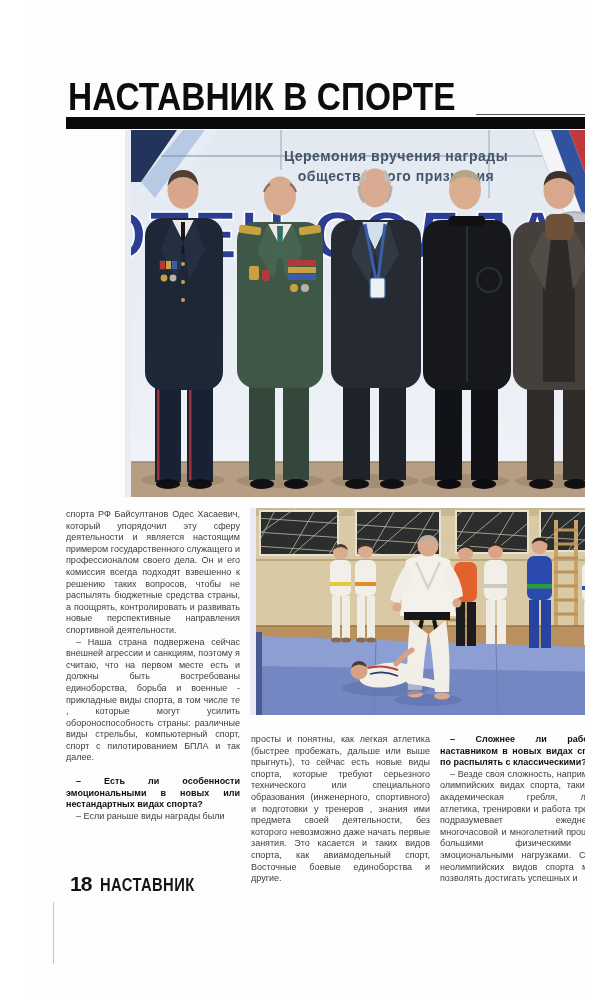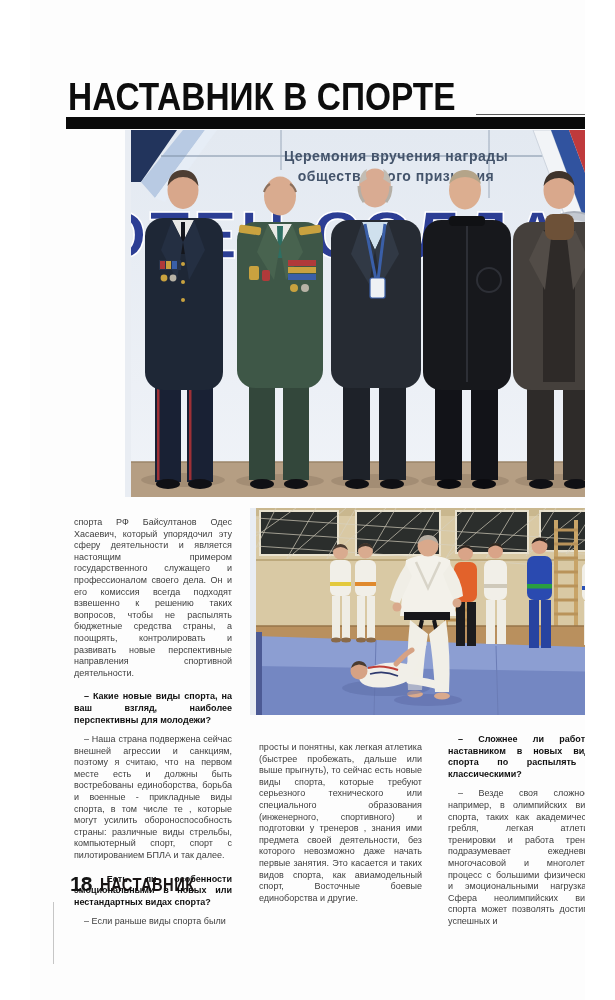--- a/index.html
+++ b/index.html
@@ -22,21 +22,21 @@
   .photo{position:absolute;overflow:hidden;background:#e9edf3;padding-left:6px;}
   .photo svg{display:block;}
   #group-photo{left:95px;top:130px;width:483px;height:367px;}
   #judo-photo{left:220px;top:508px;width:358px;height:207px;}
 
   
   .col{position:absolute;font-size:9px;line-height:11.6px;text-align:justify;}
   #col-left{left:36px;top:509px;width:174px;}
   #col-mid{left:221px;top:734px;width:179px;}
   #col-right{left:410px;top:734px;width:168px;}
-  .col p{margin:8px;text-indent:10px;}
+  .col p{margin:0;text-indent:10px;}
   .col p.no-indent{text-indent:0;}
   .col p.question{font-weight:700;color:#101010;margin-top:12px;}
 
   
   .footer{position:absolute;left:40px;top:872px;display:flex;align-items:baseline;}
   .footer .pagenum{font-size:21px;font-weight:700;color:#141414;letter-spacing:-1px;}
   .footer .magname{
     font-size:18px;font-weight:700;color:#191414;margin-left:9px;
     transform:scaleX(.82);transform-origin:left bottom;letter-spacing:.5px;white-space:nowrap;
   }
@@ -317,24 +317,23 @@
         <path d="M154,172 q18,2 30,6" stroke="#f1efe8" stroke-width="8" fill="none" stroke-linecap="round"></path>
         <path d="M140,156 q9,-10 16,-14" stroke="#d6a284" stroke-width="5" fill="none" stroke-linecap="round"></path>
         <circle cx="103" cy="163" r="8.5" fill="#d6a284"></circle>
         <path d="M95,160 q2,-7 8,-7 q6,0 8,6 q-5,-2.5 -8,-2.5 q-4,0 -8,3.5" fill="#4a3b30"></path>
       </g>
     </svg>
   </div>
 
   <div class="col" id="col-left">
     <p class="no-indent">спорта РФ Байсултанов Одес Хасаевич, который упорядочил эту сферу деятельности и является настоящим примером государственного служащего и профессионалом своего дела. Он и его комиссия всегда подходят взвешенно к решению таких вопросов, чтобы не распылять бюджетные средства страны, а поощрять, контролировать и развивать новые перспективные направления спортивной деятельности.</p>
-    <p class="question">– Какие новые виды спорта, на ваш взгляд, наиболее перспективны для молодежи?</p>
     <p>– Наша страна подвержена сейчас внешней агрессии и санкциям, поэтому я считаю, что на первом месте есть и должны быть востребованы единоборства, борьба и военные - прикладные виды спорта, в том числе те , которые могут усилить обороноспособность страны: различные виды стрельбы, компьютерный спорт, спорт с пилотированием БПЛА и так далее.</p>
     <p class="question">– Есть ли особенности эмоциональными в новых или нестандартных видах спорта?</p>
-    <p>– Если раньше виды спорта были</p>
+    <p>– Если раньше виды награды были</p>
   </div>
 
   <div class="col" id="col-mid">
     <p class="no-indent">просты и понятны, как легкая атлетика (быстрее пробежать, дальше или выше прыгнуть), то сейчас есть новые виды спорта, которые требуют серьезного технического или специального образования (инженерного, спортивного) и подготовки у тренеров , знания ими предмета своей деятельности, без которого невозможно даже начать первые занятия. Это касается и таких видов спорта, как авиамодельный спорт, Восточные боевые единоборства и другие.</p>
   </div>
 
   <div class="col" id="col-right">
     <p class="question" style="margin-top:0">– Сложнее ли работать наставником в новых видах спорта по распылять с классическими?</p>
     <p>– Везде своя сложность, например, в олимпийских видах спорта, таких как академическая гребля, легкая атлетика, тренировки и работа тренера подразумевает ежедневный многочасовой и многолетний процесс с большими физическими и эмоциональными нагрузками. Сфера неолимпийских видов спорта может позволять достигать успешных и</p>
   </div>

